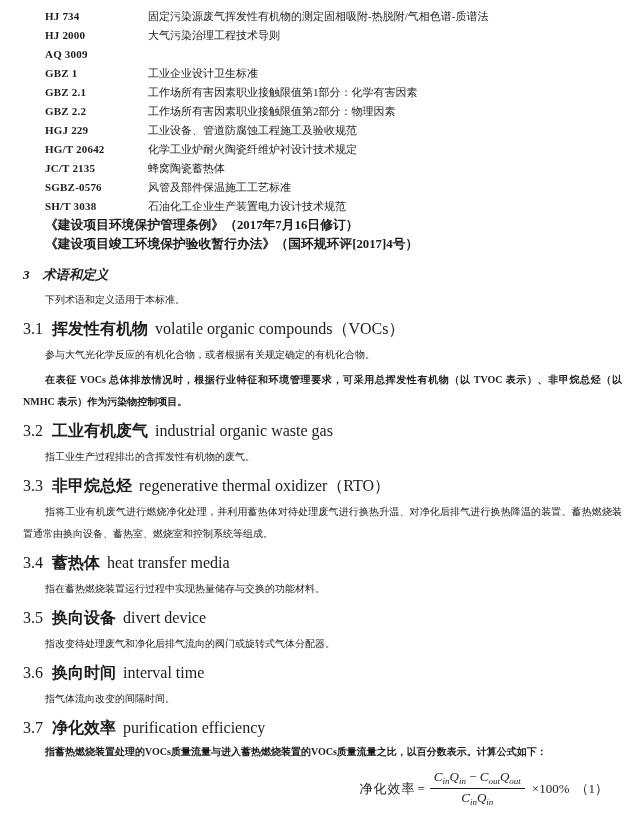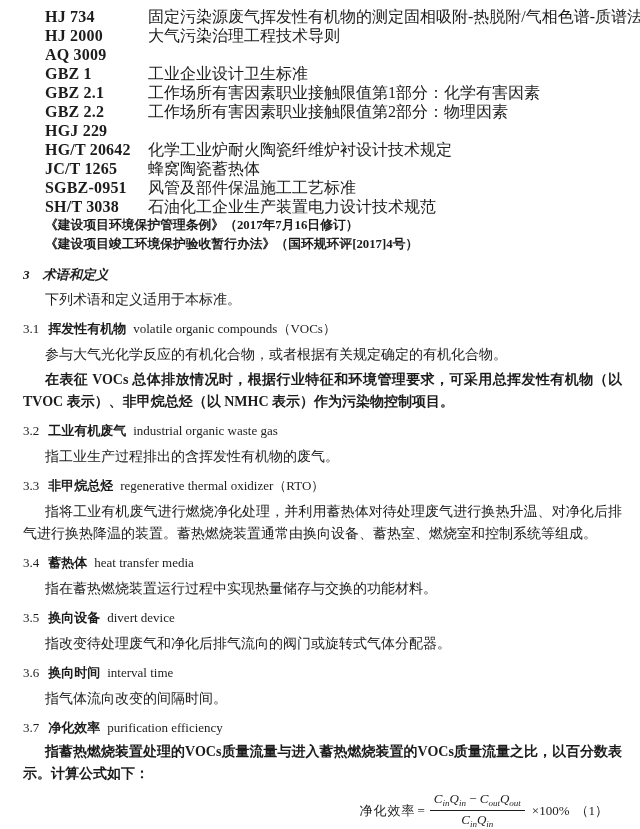--- a/index.html
+++ b/index.html
@@ -19,21 +19,21 @@
     width: 640px;
     height: 829px;
     padding: 7px 18px 0 23px;
     background: #ffffff;
   }
 
   
   .std-list { margin-left: 22px; }
   .std-row {
     display: flex;
-    font-size: 16px;
+    font-size: 11px;
     line-height: 19px;
     white-space: nowrap;
   }
   .std-code {
     width: 103px;
     flex: 0 0 103px;
     font-weight: bold;
     letter-spacing: 0.2px;
   }
   .std-title { flex: 1; }
@@ -52,32 +52,32 @@
     font-size: 13.2px;
     line-height: 18px;
     font-weight: bold;
     font-style: italic;
   }
   .sec-heading .sec-num { margin-right: 13px; }
 
   
   .body-para {
     margin: 5px 0 0 0;
-    font-size: 14px;
+    font-size: 10px;
     line-height: 22px;
     text-indent: 22px;
     text-align: justify;
     font-family: Liberation Serif, serif;
   }
   .body-para.bold { font-weight: bold; margin-top: 3px; }
 
   
   .term-heading {
     margin: 8px 0 0 0;
-    font-size: 13px;
+    font-size: 16px;
     line-height: 20px;
   }
   .term-heading .term-num { margin-right: 9px; }
   .term-heading .term-zh { font-weight: bold; margin-right: 7px; }
   .term-heading .term-en { }
 
   
   .formula-row {
     margin-top: 6px;
     display: flex;
@@ -138,31 +138,32 @@
     <div class="std-row">
       <span class="std-code">GBZ 2.1</span>
       <span class="std-title">工作场所有害因素职业接触限值第1部分：化学有害因素</span>
     </div>
     <div class="std-row">
       <span class="std-code">GBZ 2.2</span>
       <span class="std-title">工作场所有害因素职业接触限值第2部分：物理因素</span>
     </div>
     <div class="std-row">
       <span class="std-code">HGJ 229</span>
+      <span class="std-title">工业设备、管道防腐蚀工程施工及验收规范</span>
     </div>
     <div class="std-row">
       <span class="std-code">HG/T 20642</span>
       <span class="std-title">化学工业炉耐火陶瓷纤维炉衬设计技术规定</span>
     </div>
     <div class="std-row">
-      <span class="std-code">JC/T 1265</span>
+      <span class="std-code">JC/T 2135</span>
       <span class="std-title">蜂窝陶瓷蓄热体</span>
     </div>
     <div class="std-row">
-      <span class="std-code">SGBZ-0951</span>
+      <span class="std-code">SGBZ-0576</span>
       <span class="std-title">风管及部件保温施工工艺标准</span>
     </div>
     <div class="std-row">
       <span class="std-code">SH/T 3038</span>
       <span class="std-title">石油化工企业生产装置电力设计技术规范</span>
     </div>
   </div>
 
   <div class="doc-line">《建设项目环境保护管理条例》（2017年7月16日修订）</div>
   <div class="doc-line">《建设项目竣工环境保护验收暂行办法》（国环规环评[2017]4号）</div>

